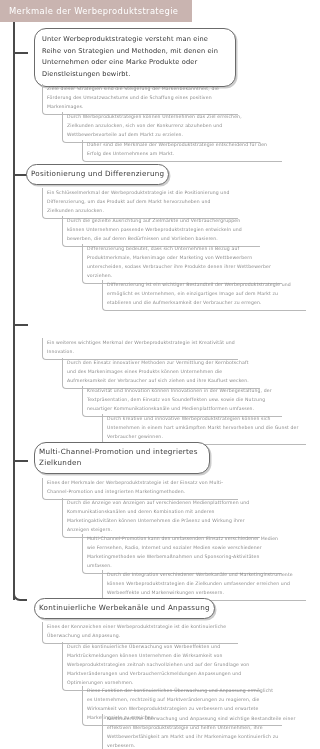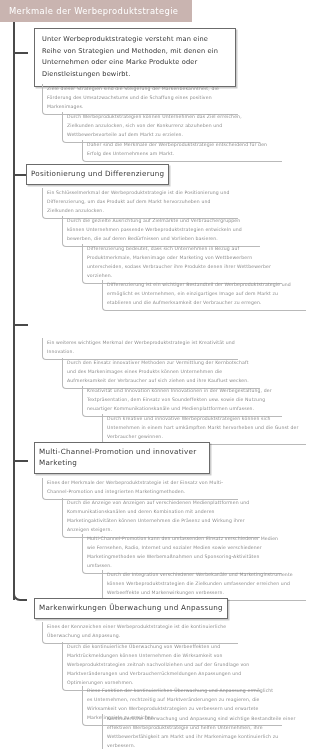--- a/index.html
+++ b/index.html
@@ -60,21 +60,21 @@
     left: 14px;
     width: 14px;
     height: 2px;
     background: #4a4a4a;
   }
 
   
   .node {
     position: absolute;
     border: 1.6px solid #6b6b6b;
-    border-radius: 0;
+    border-radius: 12px;
     background: #ffffff;
     box-shadow: 1.5px 1.5px 0 rgba(0,0,0,0.20);
     padding: 5px 7px;
     color: #333333;
   }
   .node.root-stmt {
     left: 34px;
     top: 28px;
     width: 202px;
     font-size: 6.6px;
@@ -138,25 +138,25 @@
   <div class="leaf d3" style="top:244px;">Differenzierung bedeutet, dass sich Unternehmen in Bezug auf Produktmerkmale, Markenimage oder Marketing von Wettbewerbern unterscheiden, sodass Verbraucher ihre Produkte denen ihrer Wettbewerber vorziehen.</div>
   <div class="leaf d4" style="top:280px;">Differenzierung ist ein wichtiger Bestandteil der Werbeproduktstrategie und ermöglicht es Unternehmen, ein einzigartiges Image auf dem Markt zu etablieren und die Aufmerksamkeit der Verbraucher zu erregen.</div>
 
   <div class="stub" style="top:324px;"></div>
   <div class="leaf d1" style="top:338px;">Ein weiteres wichtiges Merkmal der Werbeproduktstrategie ist Kreativität und Innovation.</div>
   <div class="leaf d2" style="top:358px;">Durch den Einsatz innovativer Methoden zur Vermittlung der Kernbotschaft und des Markenimages eines Produkts können Unternehmen die Aufmerksamkeit der Verbraucher auf sich ziehen und ihre Kauflust wecken.</div>
   <div class="leaf d3" style="top:386px;">Kreativität und Innovation können Innovationen in der Werbegestaltung, der Textpräsentation, dem Einsatz von Soundeffekten usw. sowie die Nutzung neuartiger Kommunikationskanäle und Medienplattformen umfassen.</div>
   <div class="leaf d4" style="top:414px;">Durch kreative und innovative Werbeproduktstrategien können sich Unternehmen in einem hart umkämpften Markt hervorheben und die Gunst der Verbraucher gewinnen.</div>
 
   <div class="stub" style="top:460px;"></div>
-  <div class="node branch branch-3">Multi-Channel-Promotion und innovativer Marketing</div>
+  <div class="node branch branch-3">Multi-Channel-Promotion und integriertes Zielkunden</div>
   <div class="leaf d1" style="top:478px;">Eines der Merkmale der Werbeproduktstrategie ist der Einsatz von Multi-Channel-Promotion und integrierten Marketingmethoden.</div>
   <div class="leaf d2" style="top:498px;">Durch die Anzeige von Anzeigen auf verschiedenen Medienplattformen und Kommunikationskanälen und deren Kombination mit anderen Marketingaktivitäten können Unternehmen die Präsenz und Wirkung ihrer Anzeigen steigern.</div>
   <div class="leaf d3" style="top:534px;">Multi-Channel-Promotion kann den umfassenden Einsatz verschiedener Medien wie Fernsehen, Radio, Internet und sozialer Medien sowie verschiedener Marketingmethoden wie Werbemaßnahmen und Sponsoring-Aktivitäten umfassen.</div>
   <div class="leaf d4" style="top:570px;">Durch die Integration verschiedener Werbekanäle und Marketinginstrumente können Werbeproduktstrategien die Zielkunden umfassender erreichen und Werbeeffekte und Markenwirkungen verbessern.</div>
 
-  <div class="node branch branch-4">Markenwirkungen Überwachung und Anpassung</div>
+  <div class="node branch branch-4">Kontinuierliche Werbekanäle und Anpassung</div>
   <div class="leaf d1" style="top:622px;">Eines der Kennzeichen einer Werbeproduktstrategie ist die kontinuierliche Überwachung und Anpassung.</div>
   <div class="leaf d2" style="top:642px;">Durch die kontinuierliche Überwachung von Werbeeffekten und Marktrückmeldungen können Unternehmen die Wirksamkeit von Werbeproduktstrategien zeitnah nachvollziehen und auf der Grundlage von Marktveränderungen und Verbraucherrückmeldungen Anpassungen und Optimierungen vornehmen.</div>
   <div class="leaf d3" style="top:686px;">Diese Funktion der kontinuierlichen Überwachung und Anpassung ermöglicht es Unternehmen, rechtzeitig auf Marktveränderungen zu reagieren, die Wirksamkeit von Werbeproduktstrategien zu verbessern und erwartete Marketingziele zu erreichen.</div>
   <div class="leaf d4" style="top:714px;">Kontinuierliche Überwachung und Anpassung sind wichtige Bestandteile einer effektiven Werbeproduktstrategie und helfen Unternehmen, ihre Wettbewerbsfähigkeit am Markt und ihr Markenimage kontinuierlich zu verbessern.</div>
 
 </div>
 
 </body></html>

